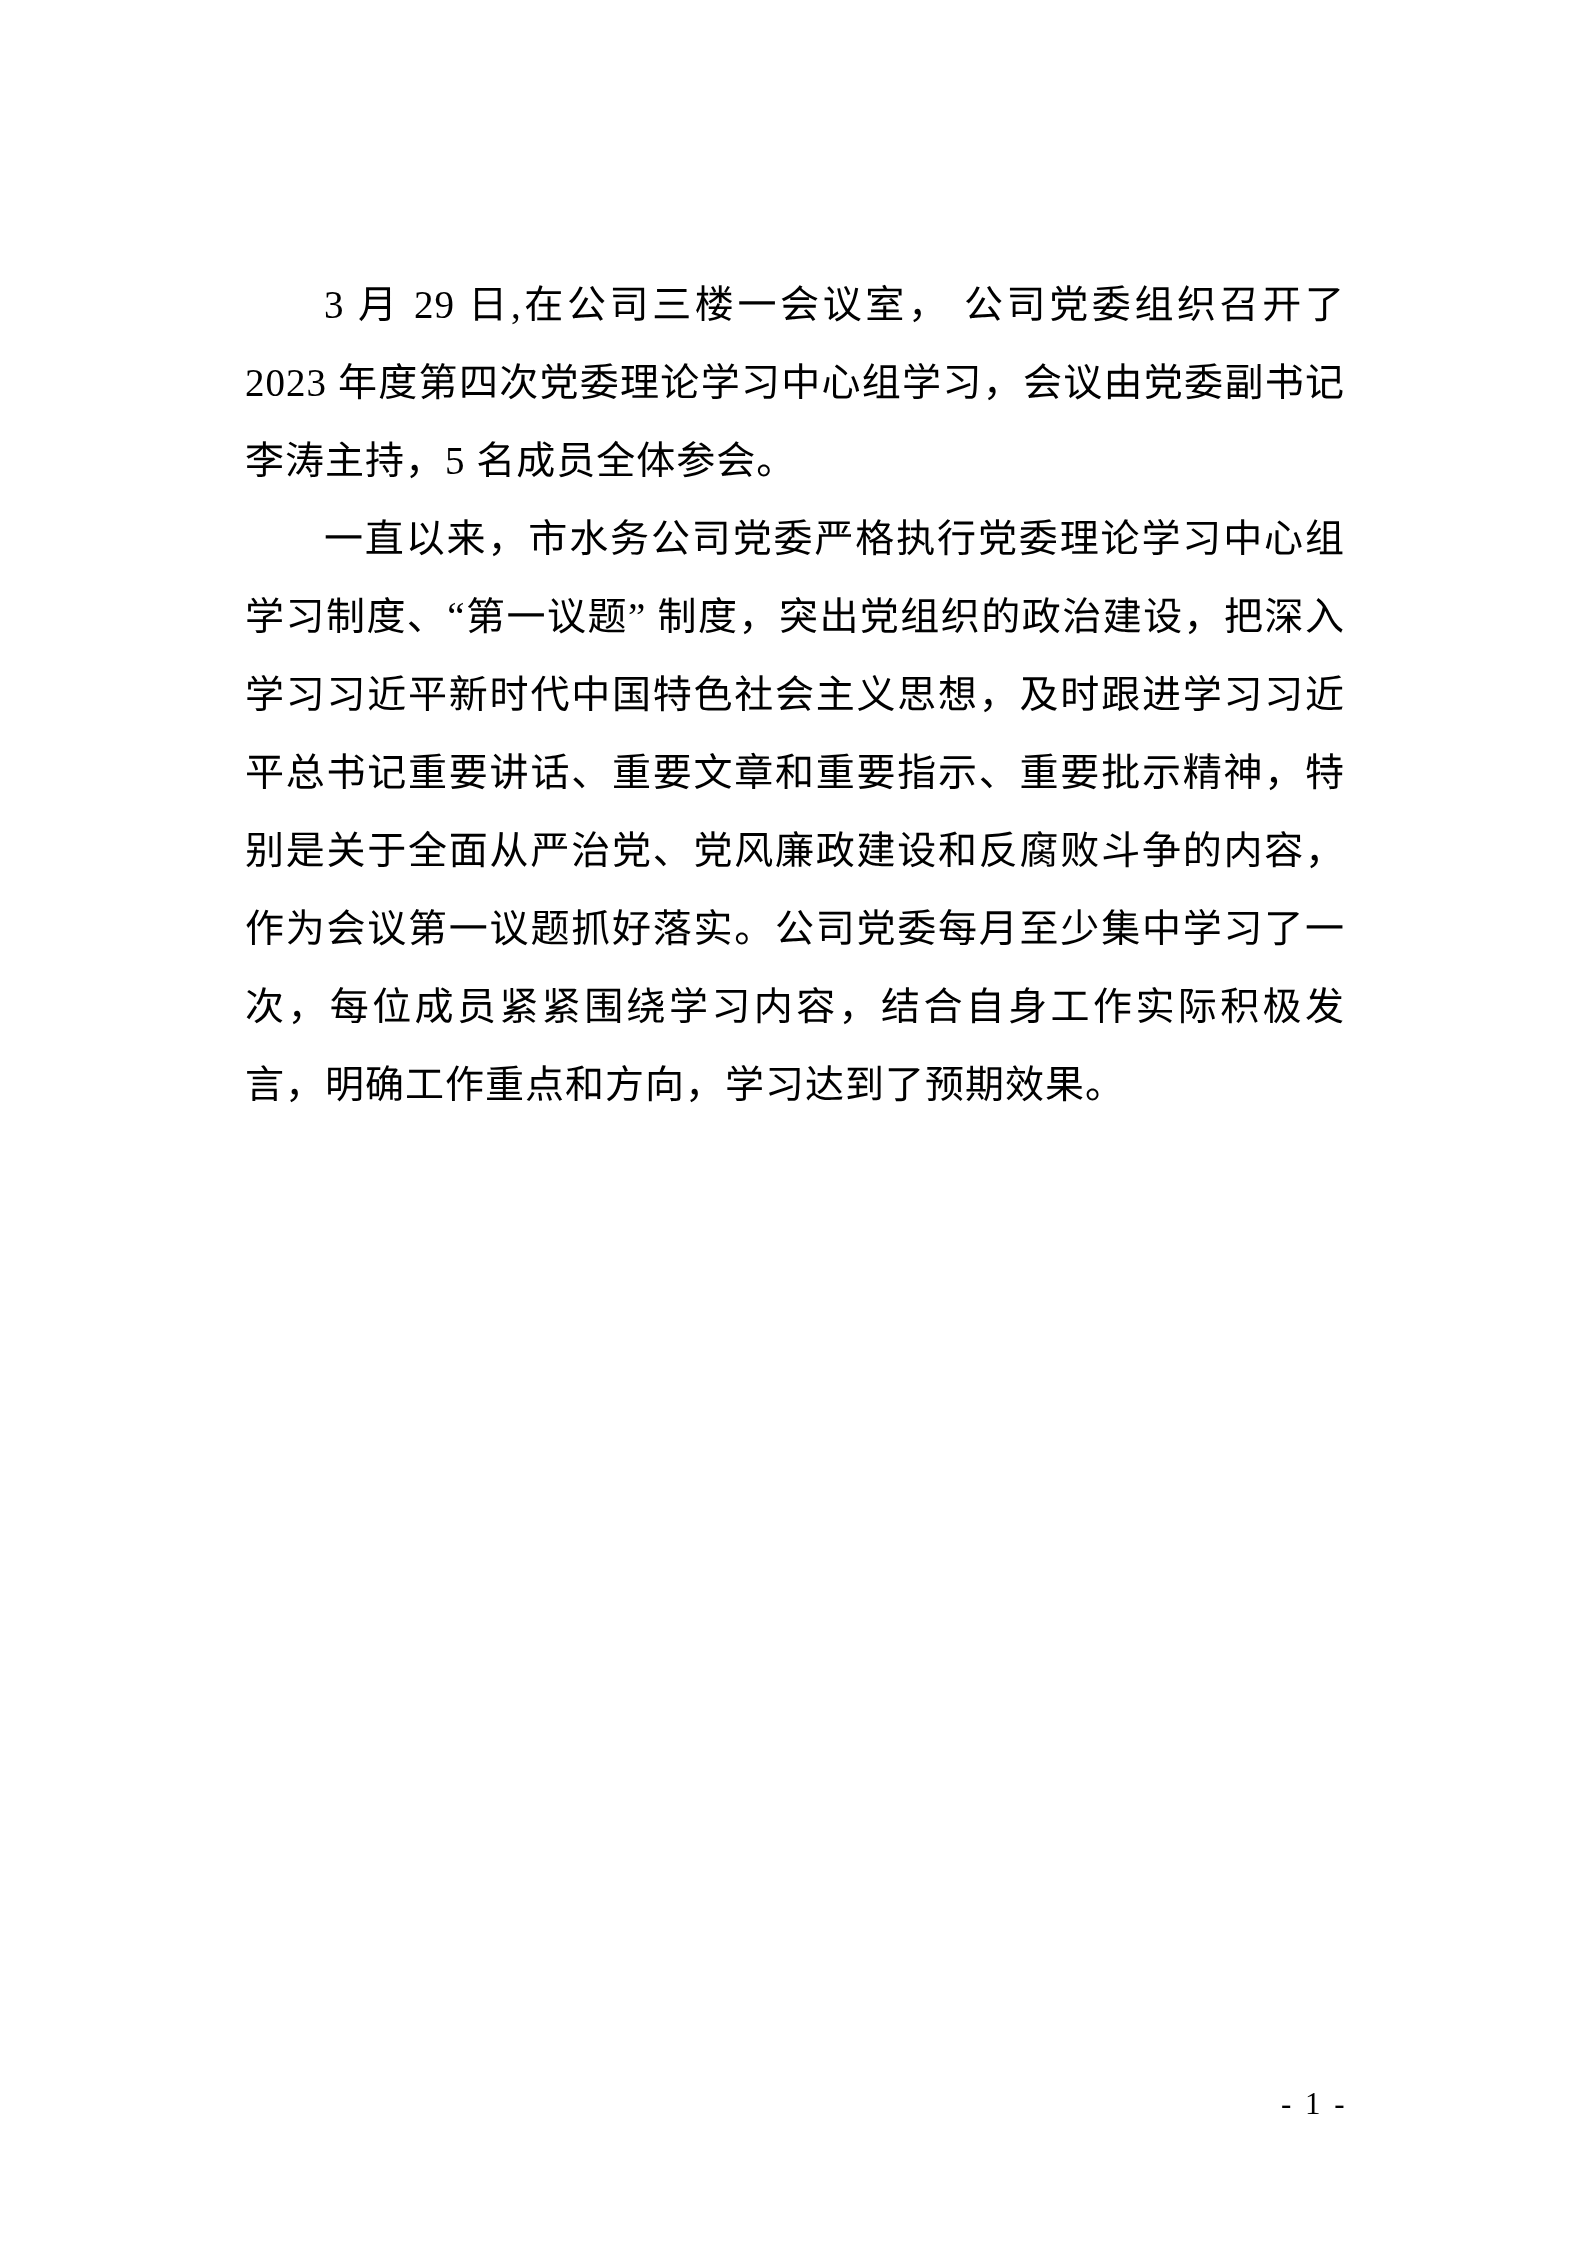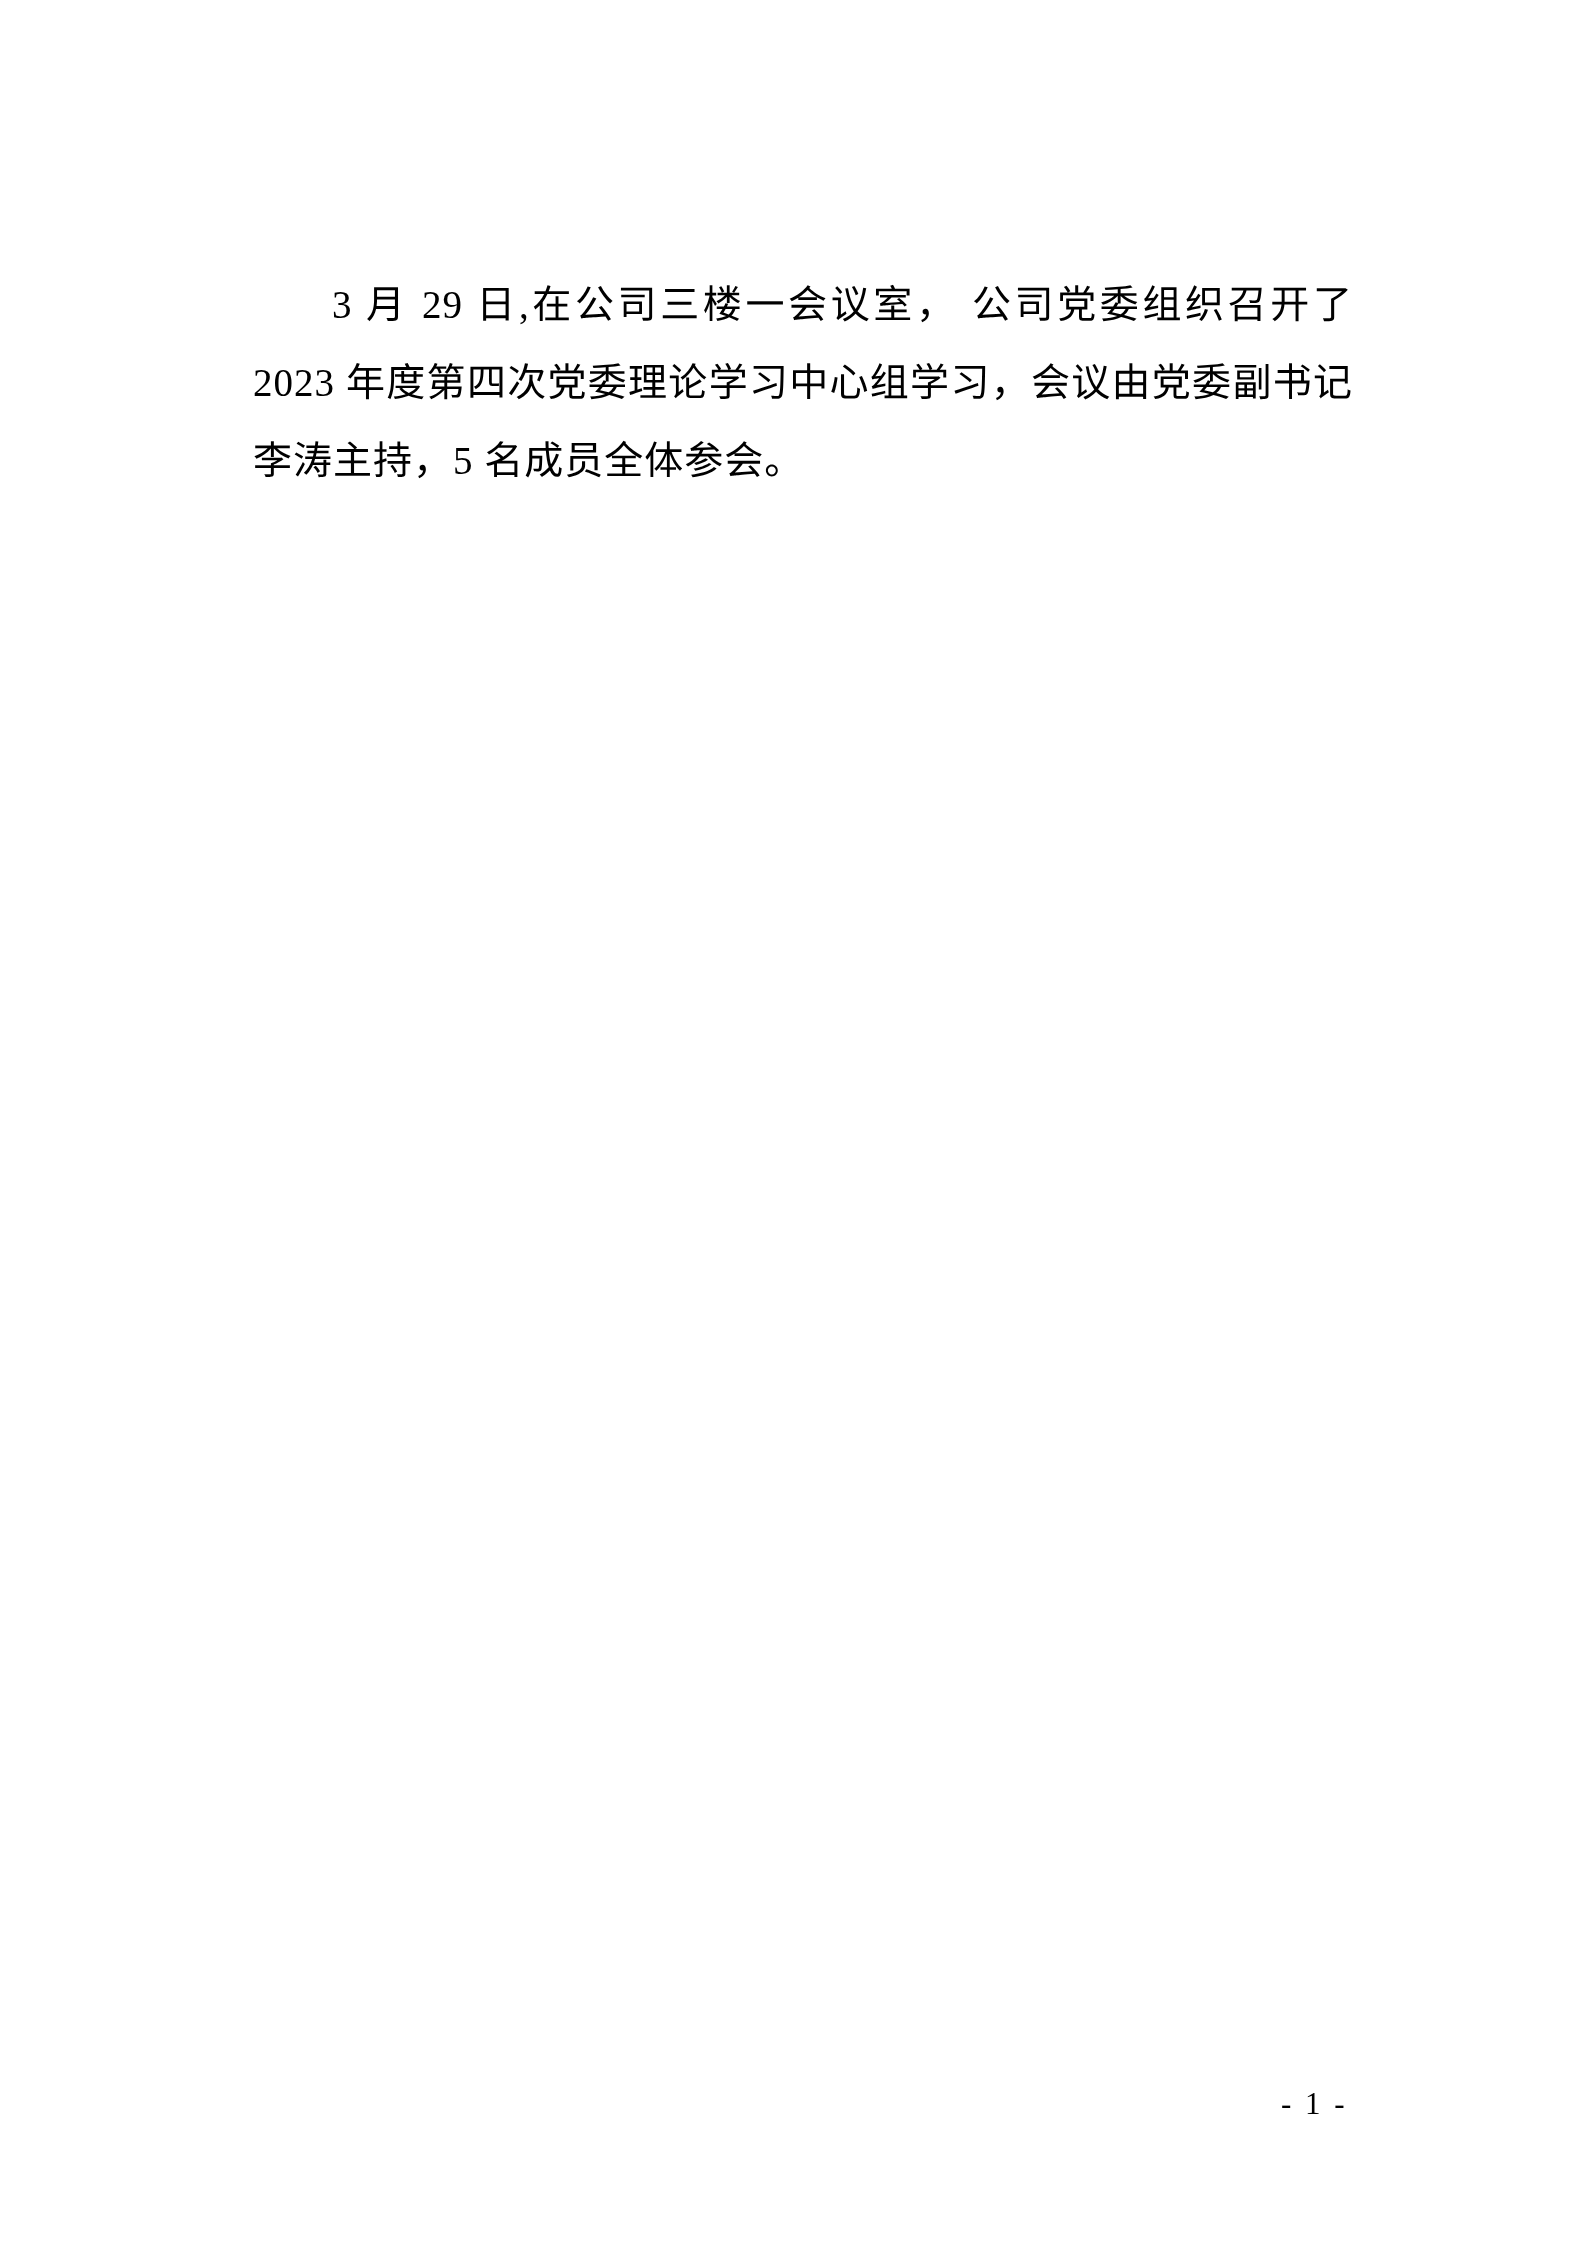--- a/index.html
+++ b/index.html
@@ -11,21 +11,21 @@
     position: relative;
     width: 1587px;
     height: 2245px;
     background: #ffffff;
     overflow: hidden;
     font-family: "Liberation Serif", "DejaVu Serif", serif;
     color: #000000;
   }
   .body-text {
     position: absolute;
-    left: 253px;
+    left: 245px;
     top: 266px;
     width: 1100px;
   }
   .para {
     margin: 0;
     font-size: 39px;
     line-height: 78px;
     letter-spacing: 1px;
     text-align: justify;
     text-justify: inter-ideograph;
@@ -50,15 +50,16 @@
     letter-spacing: 3px;
     color: #000000;
   }
 </style>
 </head>
 <body>
 
 <div class="page">
   <main class="body-text">
     <p class="para">3 月 29 日,在公司三楼一会议室， 公司党委组织召开了 2023 年度第四次党委理论学习中心组学习，会议由党委副书记李涛主持，5 名成员全体参会。</p>
+    <p class="para">一直以来，市水务公司党委严格执行党委理论学习中心组学习制度、“第一议题” 制度，突出党组织的政治建设，把深入学习习近平新时代中国特色社会主义思想，及时跟进学习习近平总书记重要讲话、重要文章和重要指示、重要批示精神，特别是关于全面从严治党、党风廉政建设和反腐败斗争的内容，作为会议第一议题抓好落实。公司党委每月至少集中学习了一次，每位成员紧紧围绕学习内容，结合自身工作实际积极发言，明确工作重点和方向，学习达到了预期效果。</p>
   </main>
   <div class="page-number">- 1 -</div>
 </div>
 
 </body></html>

